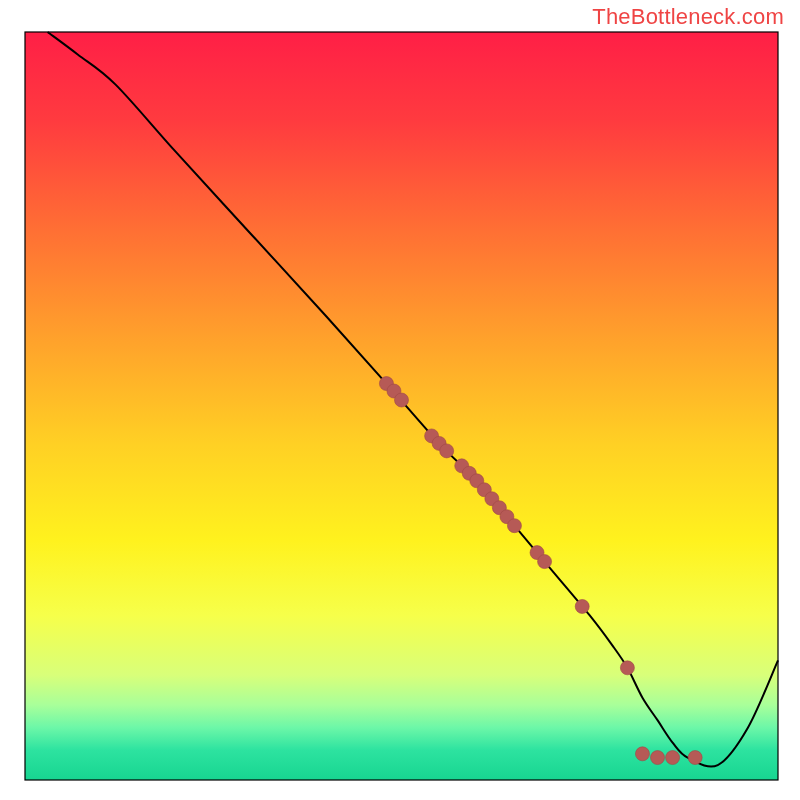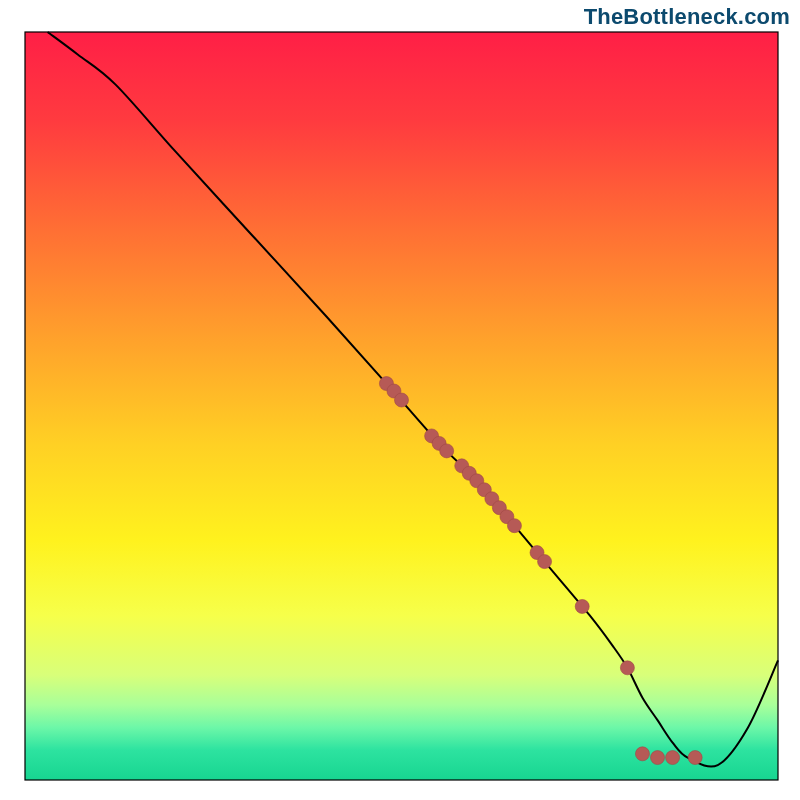--- a/index.html
+++ b/index.html
@@ -12,24 +12,24 @@
     font-family: Arial, Helvetica, sans-serif;
   }
   .stage {
     position: relative;
     width: 800px;
     height: 800px;
   }
   .watermark {
     position: absolute;
     top: 4px;
-    right: 10px;
+    right: 16px;
     font-size: 22px;
-    font-weight: 700;
-    color: #0c4a6e;
+    font-weight: 400;
+    color: #ef4444;
     letter-spacing: 0.2px;
     z-index: 5;
   }
   svg.plot {
     position: absolute;
     inset: 0;
     width: 800px;
     height: 800px;
   }
 </style>

